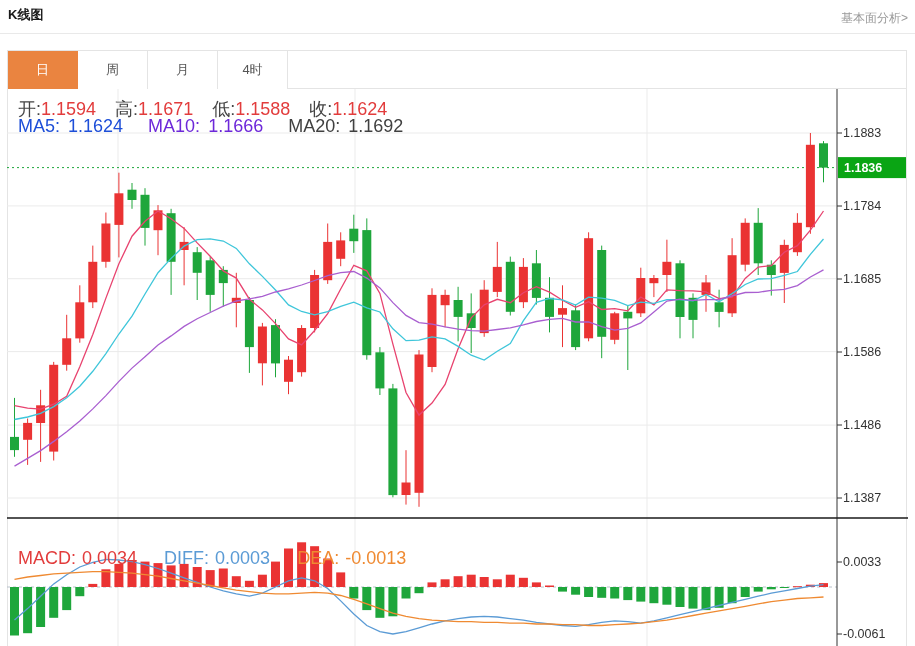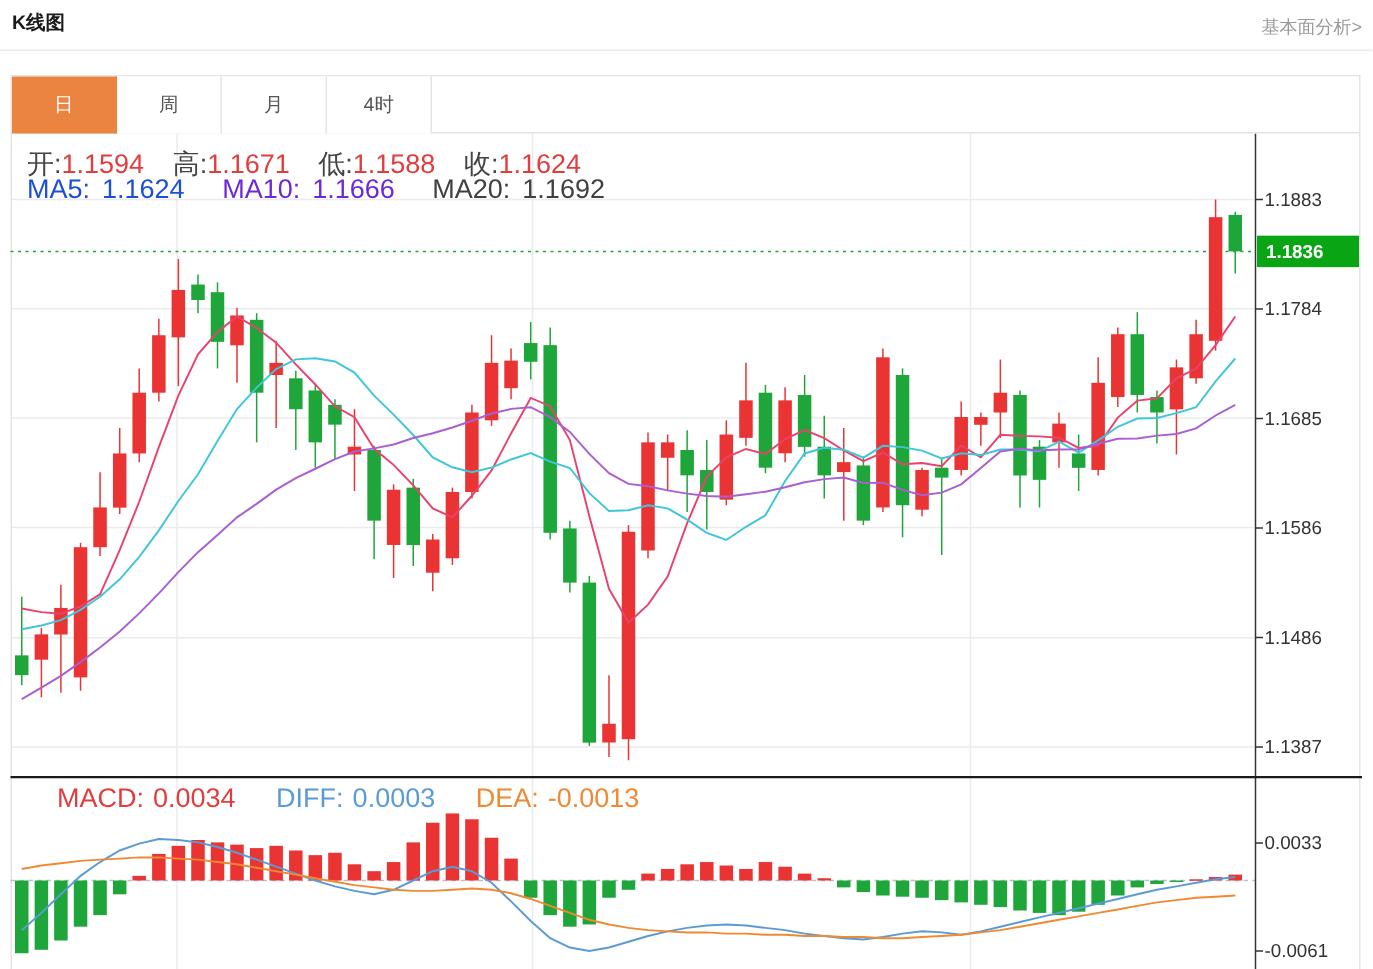--- a/index.html
+++ b/index.html
@@ -20,21 +20,21 @@
     color:#555; border-right:1px solid #e4e4e4; cursor:pointer; background:#fff; }
   .tab.active { background:#ea8440; color:#fff; border-right:1px solid #ea8440; }
 
   #chart-svg { position:absolute; left:0; top:0; z-index:1; }
 
   .overlay { position:absolute; z-index:2; white-space:nowrap; font-size:18px; }
   .ohlc-row { left:18px; top:97px; color:#444; }
   .ohlc-row .val { margin-right:14px; }
   .ma-row   { left:18px; top:116px; }
   .ma-row span { margin-right:8px; }
-  .macd-row { left:18px; top:522px;margin-left:20px; }
+  .macd-row { left:18px; top:548px; }
   .macd-row span { margin-right:6px; }
 </style>
 <style>.v-red{color:#e23c3c} .c-ma5{color:#1d4ed8} .c-ma10{color:#6d28d9}
  .c-ma20{color:#404040} .c-macd{color:#e23c3c} .c-diff{color:#5b9bd5} .c-dea{color:#ef8a32}
  .tab.active{background:undefined}</style></head>
 <body>
 
 <div id="page">
 
   <div class="page-title">K线图</div>

